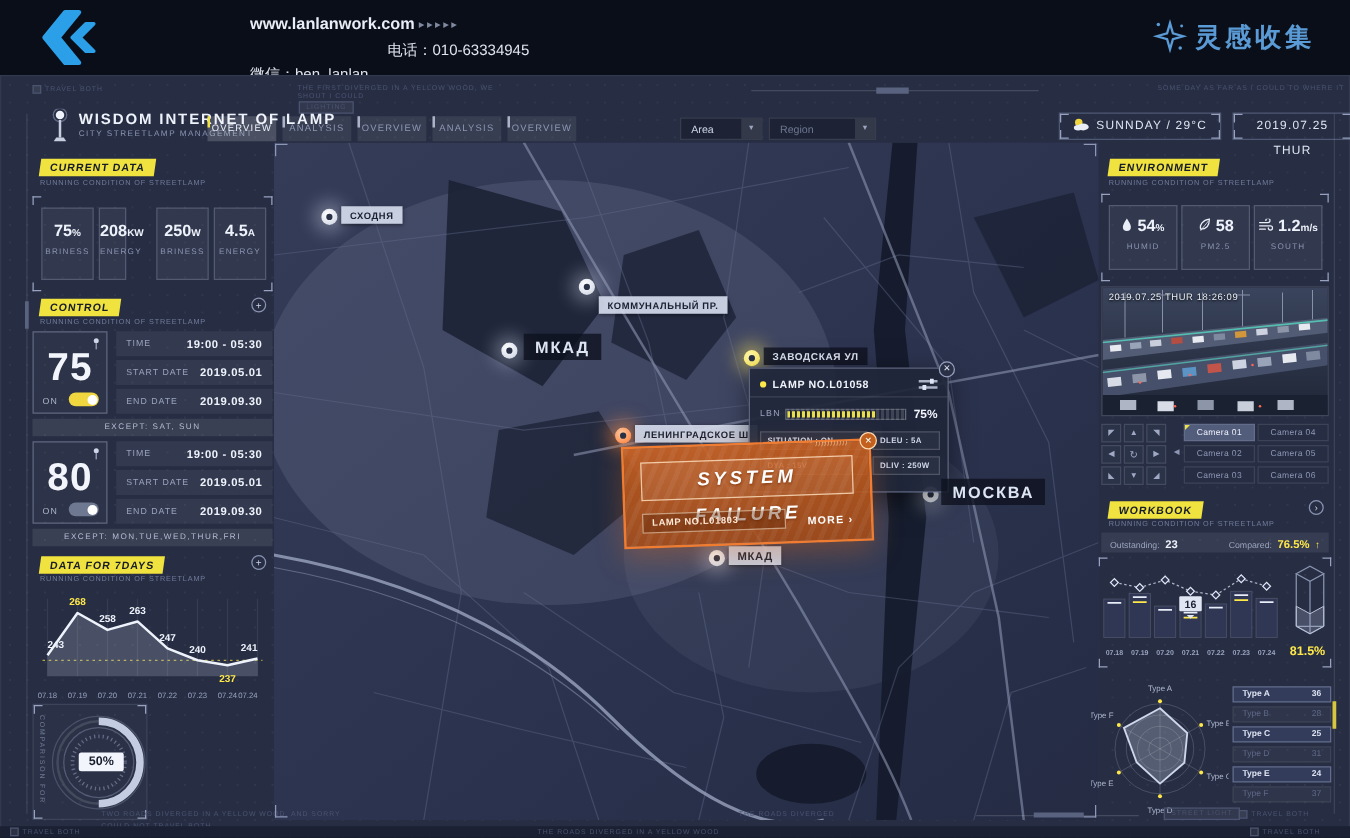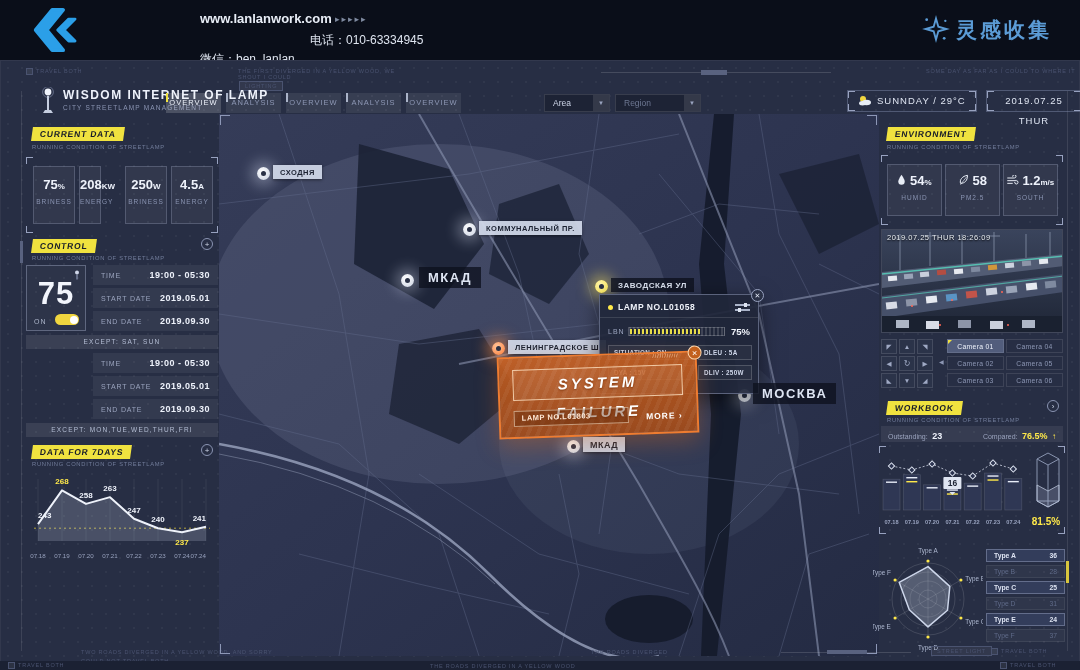--- a/index.html
+++ b/index.html
@@ -281,21 +281,21 @@
       </svg>
     </div>
     <i class="map-corner" style="left:219px;top:54px;border-left:1px solid #8d97b6;border-top:1px solid #8d97b6;"></i>
     <i class="map-corner" style="left:866px;top:54px;border-right:1px solid #8d97b6;border-top:1px solid #8d97b6;"></i>
     <i class="map-corner" style="left:219px;top:583px;border-left:1px solid #8d97b6;border-bottom:1px solid #8d97b6;"></i>
     <i class="map-corner" style="left:866px;top:583px;border-right:1px solid #8d97b6;border-bottom:1px solid #8d97b6;"></i>
 
     <i class="pin" style="left:256px;top:106px;"></i>
     <div class="mlabel light" style="left:272px;top:104px;">СХОДНЯ</div>
     <i class="pin" style="left:462px;top:162px;"></i>
-    <div class="mlabel light" style="left:478px;top:160px;">КОММУНАЛЬНЫЙ ПР.</div>
+    <div class="mlabel light" style="left:478px;top:176px;">КОММУНАЛЬНЫЙ ПР.</div>
     <i class="pin" style="left:400px;top:213px;"></i>
     <div class="mlabel dark big" style="left:418px;top:206px;">МКАД</div>
     <i class="pin yellow" style="left:594px;top:219px;"></i>
     <div class="mlabel dark" style="left:610px;top:217px;">ЗАВОДСКАЯ УЛ</div>
     <i class="pin orange" style="left:491px;top:281px;"></i>
     <div class="mlabel light" style="left:507px;top:279px;">ЛЕНИНГРАДСКОЕ Ш</div>
     <i class="pin" style="left:737px;top:328px;"></i>
     <div class="mlabel dark big" style="left:752px;top:322px;z-index:11;">МОСКВА</div>
     <i class="pin" style="left:566px;top:379px;"></i>
     <div class="mlabel light" style="left:582px;top:376px;font-size:9px;">МКАД</div>
@@ -380,20 +380,31 @@
     <div class="crow" style="left:92px;top:227px;width:125px;">
       <span class="cl">START DATE</span>
         <span class="cv">2019.05.01</span>
       </div>
     <div class="crow" style="left:92px;top:250px;width:125px;">
       <span class="cl">END DATE</span>
         <span class="cv">2019.09.30</span>
       </div>
     <div class="except" style="left:25px;top:274px;width:192px;">EXCEPT: SAT, SUN</div>
 
+    <div class="numbox" style="left:25px;top:292px;width:60px;height:66px;">
+      <svg class="abs" style="right:4px;top:4px;" width="8" height="10" viewBox="0 0 8 10">
+          <circle cx="4" cy="2.5" r="2" fill="#cfd6e8"></circle>
+          <rect x="3.4" y="4.5" width="1.2" height="5" fill="#8a94b2"></rect>
+        </svg>
+      <div class="bignum">80</div>
+      <span class="on-lab">ON</span>
+      <span class="tog gray">
+          <i></i>
+        </span>
+    </div>
     <div class="crow" style="left:92px;top:292px;width:125px;">
       <span class="cl">TIME</span>
         <span class="cv">19:00 - 05:30</span>
       </div>
     <div class="crow" style="left:92px;top:315px;width:125px;">
       <span class="cl">START DATE</span>
         <span class="cv">2019.05.01</span>
       </div>
     <div class="crow" style="left:92px;top:338px;width:125px;">
       <span class="cl">END DATE</span>
@@ -427,20 +438,35 @@
         <text x="108" y="43.75" text-anchor="middle" font-size="8" font-weight="bold" fill="#eef2fa">247</text>
         <text x="108" y="89" text-anchor="middle" font-size="6.2" fill="#97a1bd">07.22</text>
         <text x="132" y="53.2" text-anchor="middle" font-size="8" font-weight="bold" fill="#eef2fa">240</text>
         <text x="132" y="89" text-anchor="middle" font-size="6.2" fill="#97a1bd">07.23</text>
         <text x="156" y="76.25" text-anchor="middle" font-size="8" font-weight="bold" fill="#ffe94a">237</text>
         <text x="156" y="89" text-anchor="middle" font-size="6.2" fill="#97a1bd">07.24</text>
         <text x="180" y="51.85" text-anchor="end" font-size="8" font-weight="bold" fill="#eef2fa">241</text>
         <text x="180" y="89" text-anchor="end" font-size="6.2" fill="#97a1bd">07.24</text>
       </svg>
 
+    <div class="gaugebox ck" style="left:25px;top:502px;width:92px;height:93px;">
+      <i></i>
+        <i></i>
+        <i></i>
+        <i></i>
+      <span class="gauge-vlab">COMPARISON FOR</span>
+      <svg id="gauge-0" class="abs" style="left:10px;top:4px;" width="84" height="84" viewBox="0 0 84 84">
+          <circle cx="42" cy="42" r="37" fill="none" stroke="rgba(130,140,170,.35)" stroke-width="1"></circle>
+          <circle cx="42" cy="42" r="28" fill="none" stroke="rgba(160,170,200,.35)" stroke-width="1"></circle>
+          <circle cx="42" cy="42" r="21" fill="none" stroke="rgba(160,170,200,.5)" stroke-width="3" stroke-dasharray="1 2.5"></circle>
+          <path d="M 42 9 A 33 33 0 0 1 42 75" fill="none" stroke="#c3cce0" stroke-width="6"></path>
+          <path d="M 42 75 A 33 33 0 0 1 41.99999999999999 9" fill="none" stroke="rgba(255,255,255,.12)" stroke-width="2"></path>
+        </svg>
+      <span class="gauge-val" style="left:36px;top:38px;">50%</span>
+    </div>
 
     <div class="badge" style="left:886px;top:66px;">ENVIRONMENT</div>
     <div class="psub" style="left:886px;top:83px;">RUNNING CONDITION OF STREETLAMP</div>
     <div class="abs ck" style="left:880px;top:94px;width:182px;height:70px;">
       <i></i>
         <i></i>
         <i></i>
         <i></i>
       <div class="statcard" style="left:6px;top:9px;width:55px;height:52px;">
         <div class="v" style="margin-top:8px;">

